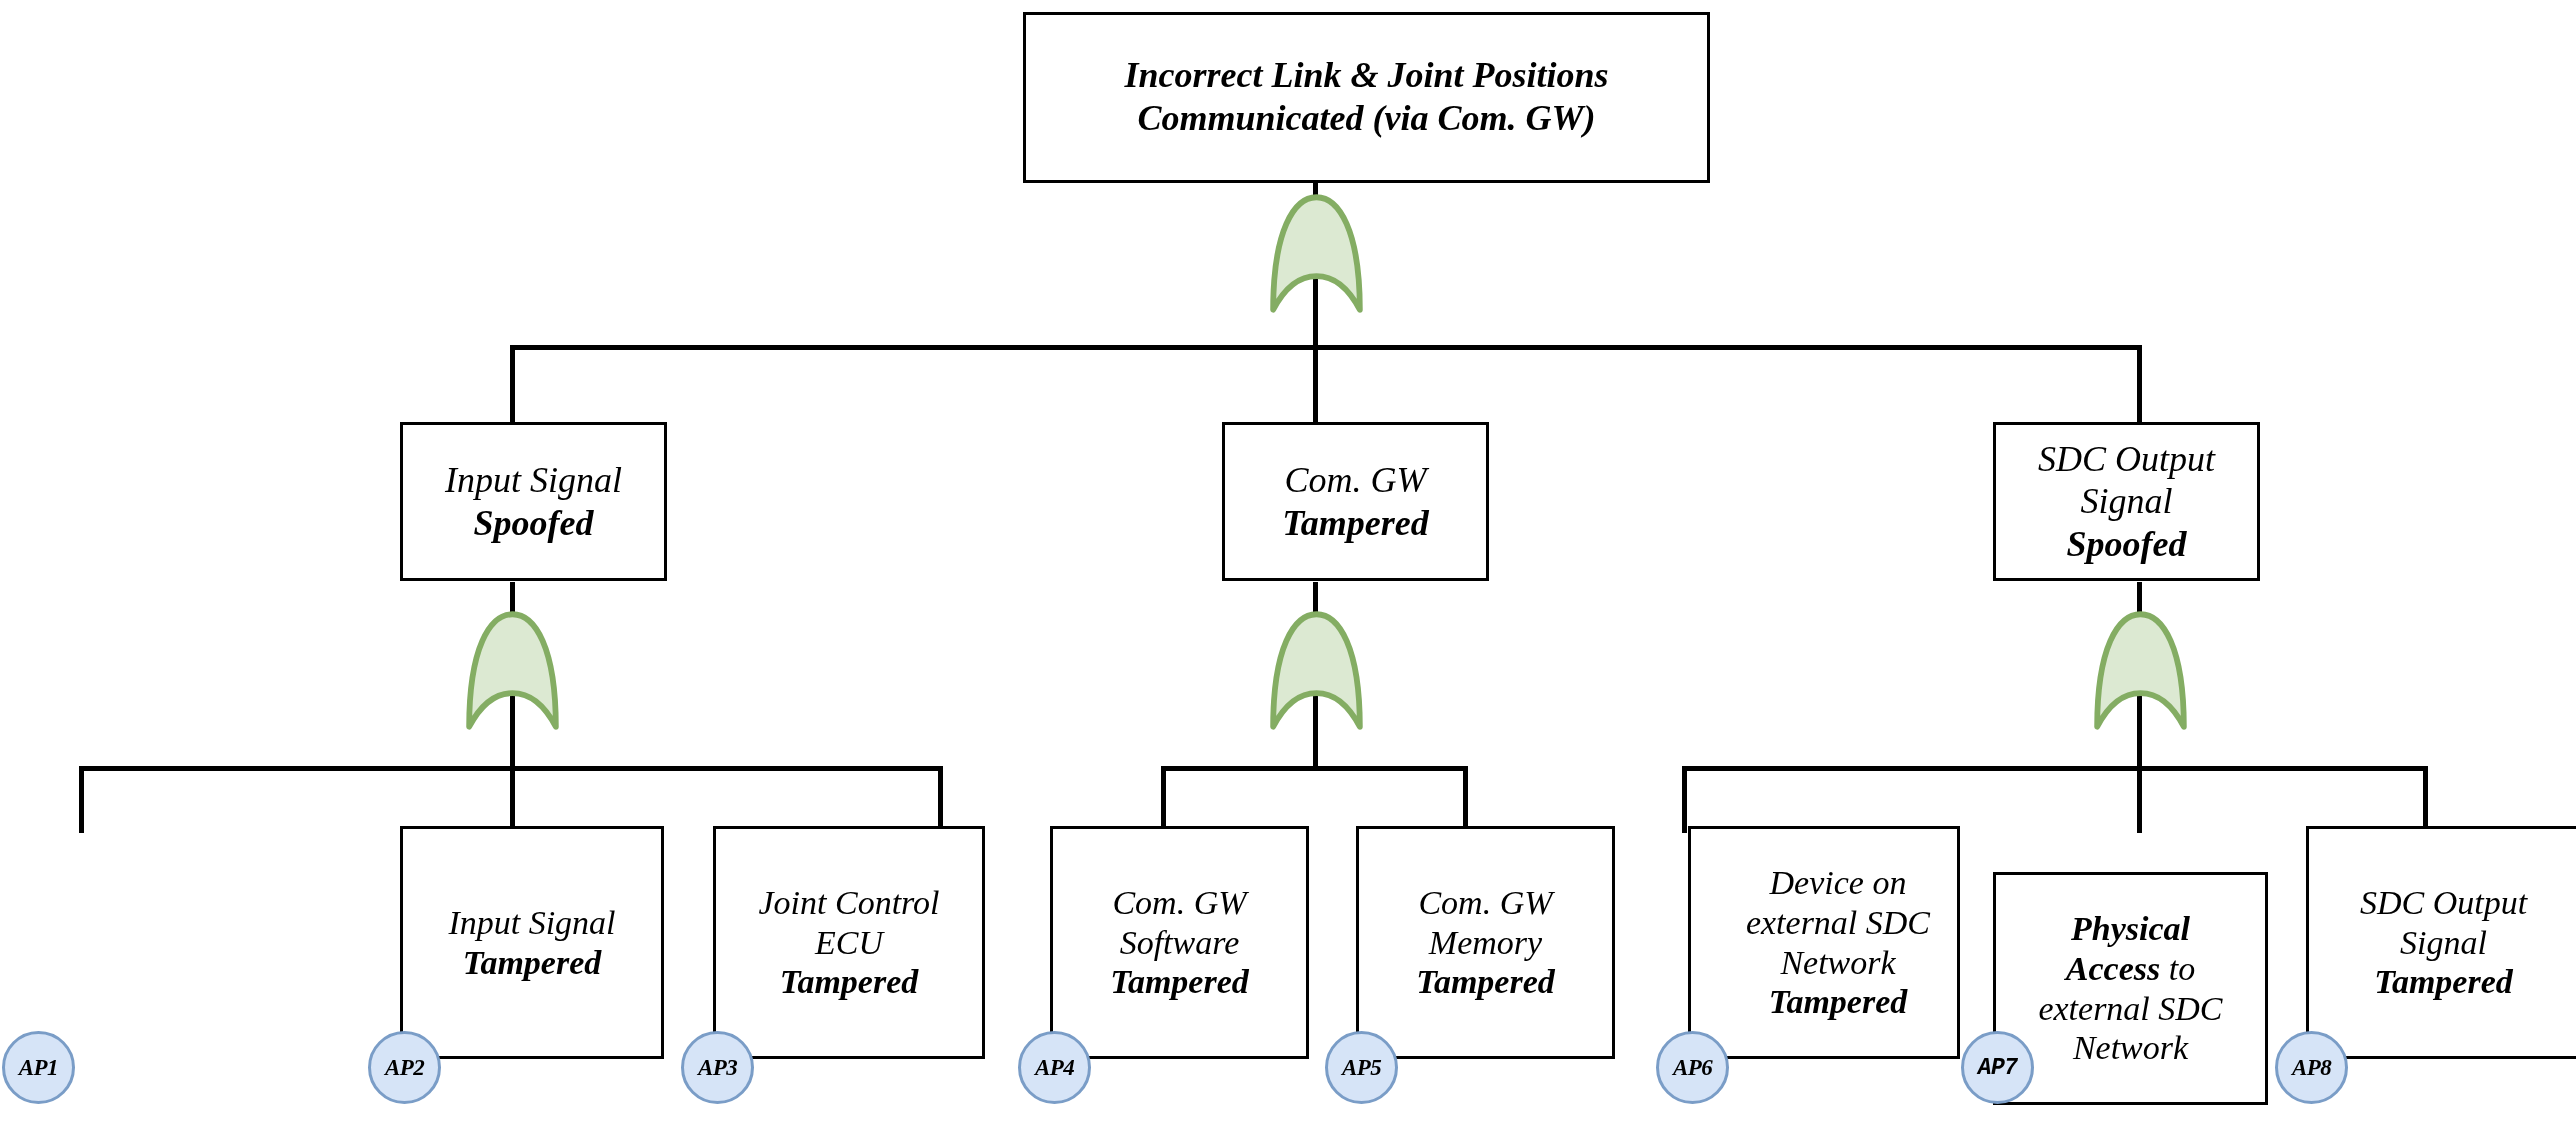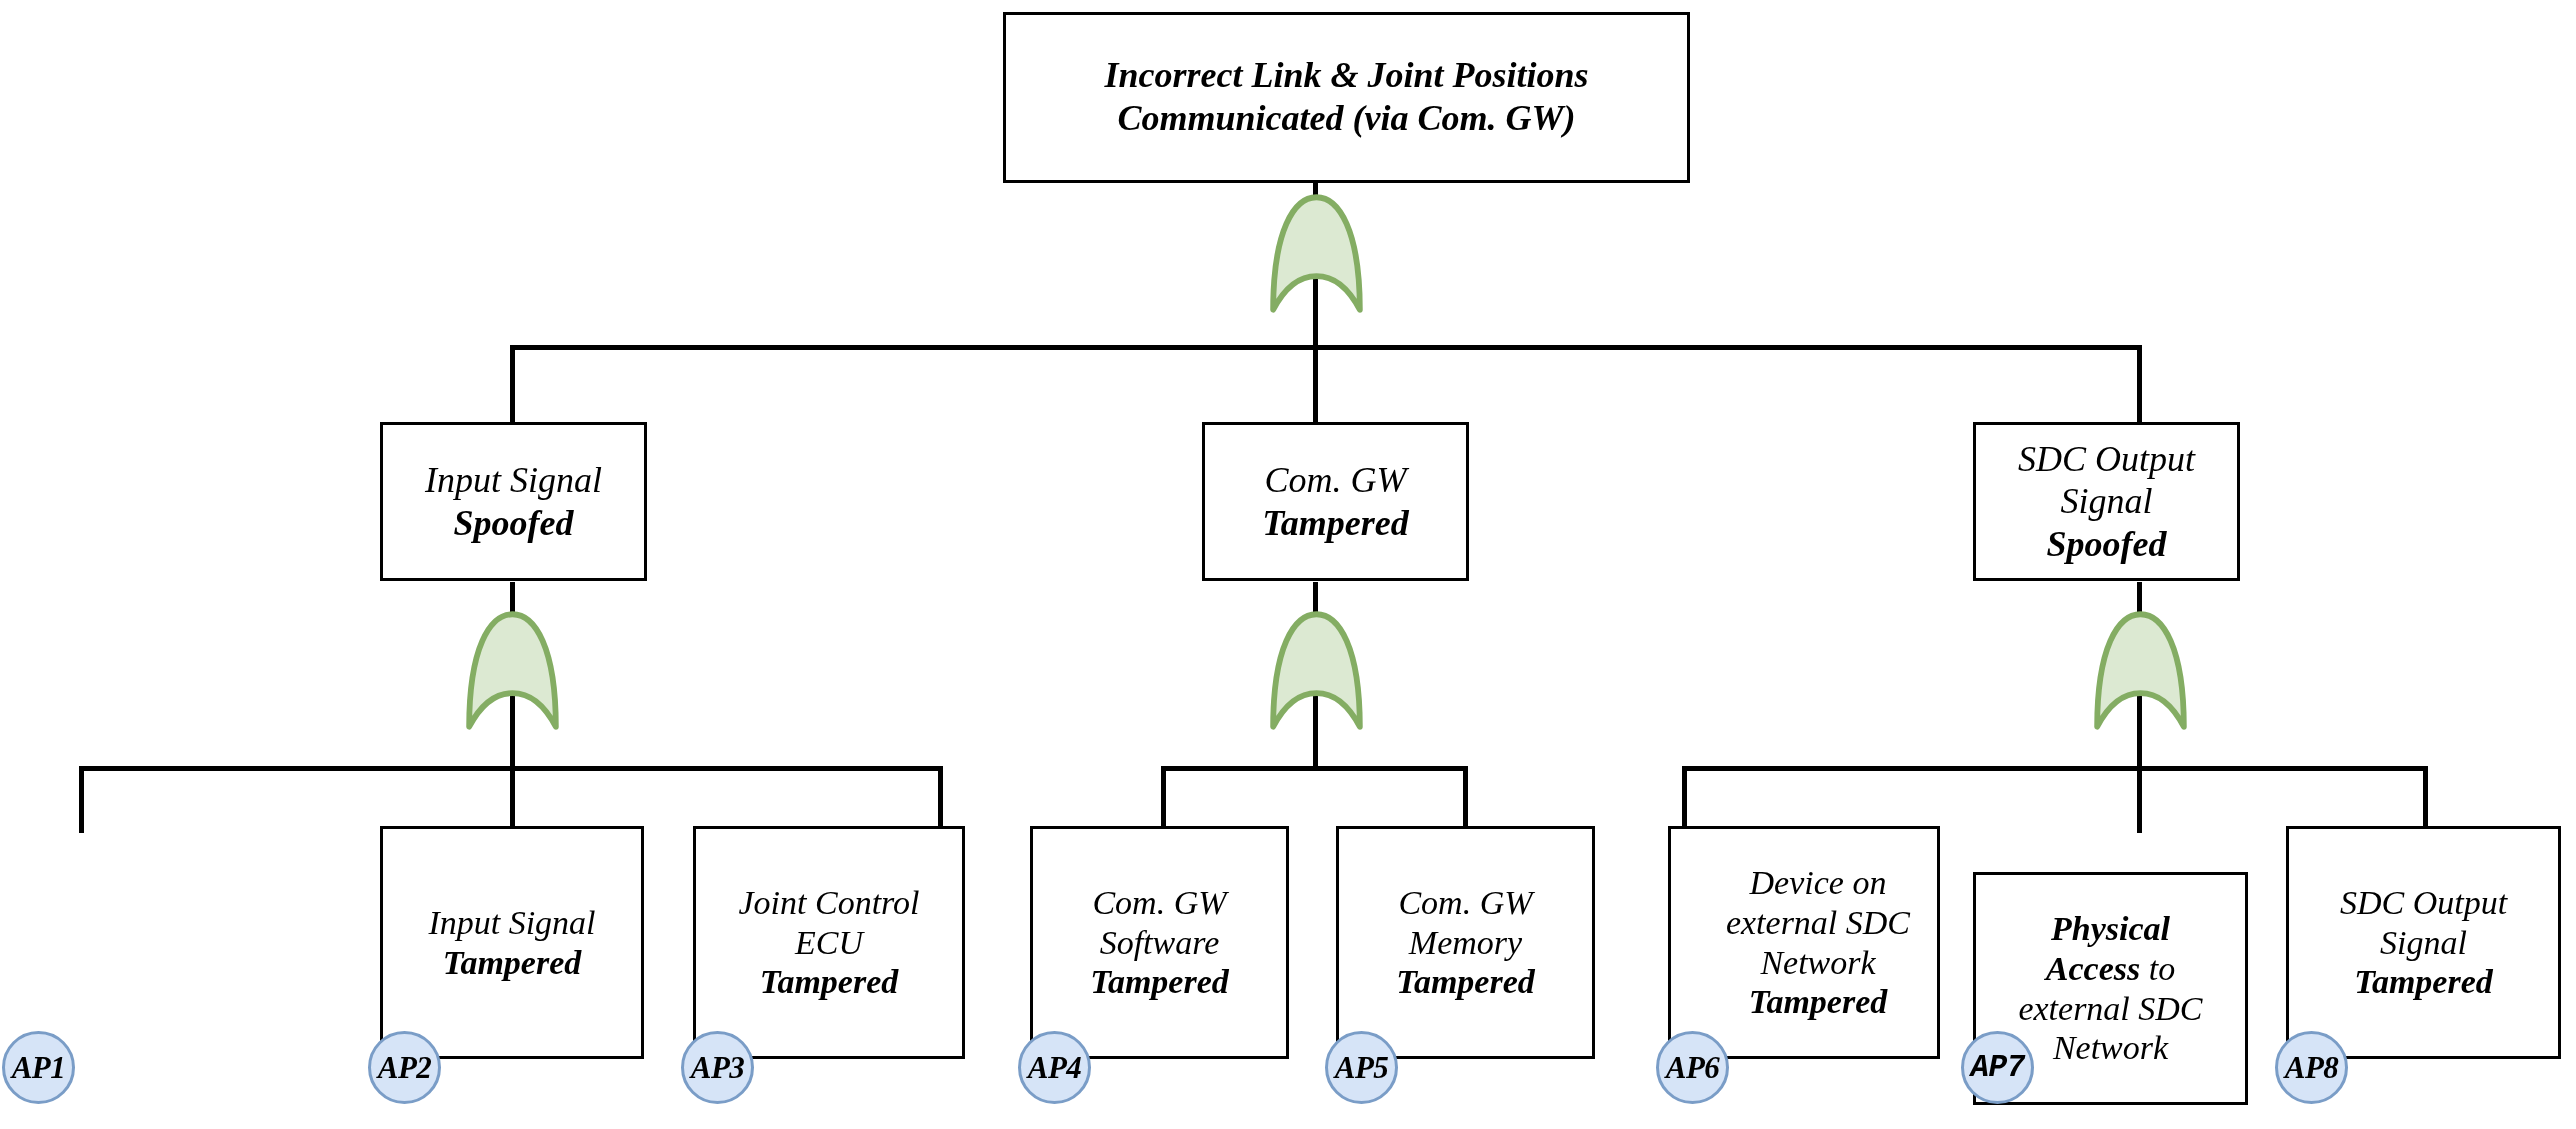--- a/index.html
+++ b/index.html
@@ -15,20 +15,21 @@
   .node{
     position:absolute;
     box-sizing:border-box;
     border:3.9px solid #000000;
     background:#ffffff;
     display:flex;
     align-items:center;
     justify-content:center;
     text-align:center;
     z-index:4;
+    margin-left:20px;
   }
   .node .txt{
     display:block;
     width:100%;
     padding:0 3.9px;
     line-height:1.17;
     font-style:italic;
     color:#000000;
     font-size:35px;
   }
@@ -51,21 +52,21 @@
     position:absolute;
     box-sizing:border-box;
     border:3.2px solid #7a9dc7;
     background:#d6e4f7;
     border-radius:50%;
     display:flex;align-items:center;justify-content:center;
     z-index:9;
   }
   .ap span{
     font-style:italic;font-weight:bold;
-    font-size:31px;color:#000000;
+    font-size:23px;color:#000000;
     letter-spacing:-0.6px;
   }
 </style>
 </head>
 <body>
 
 <div id="stage">
 
   <div class="node top" style="left:1003px;top:11.7px;width:687px;height:171px;">
     <span class="txt">

